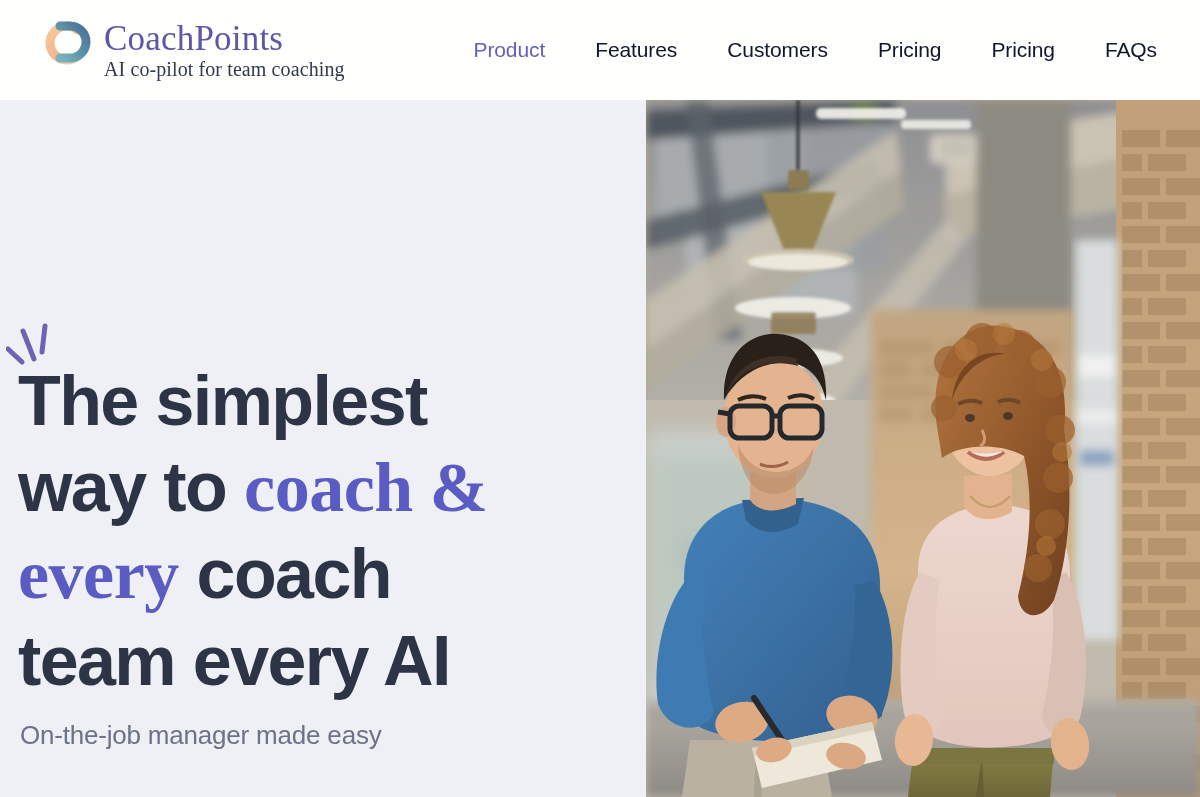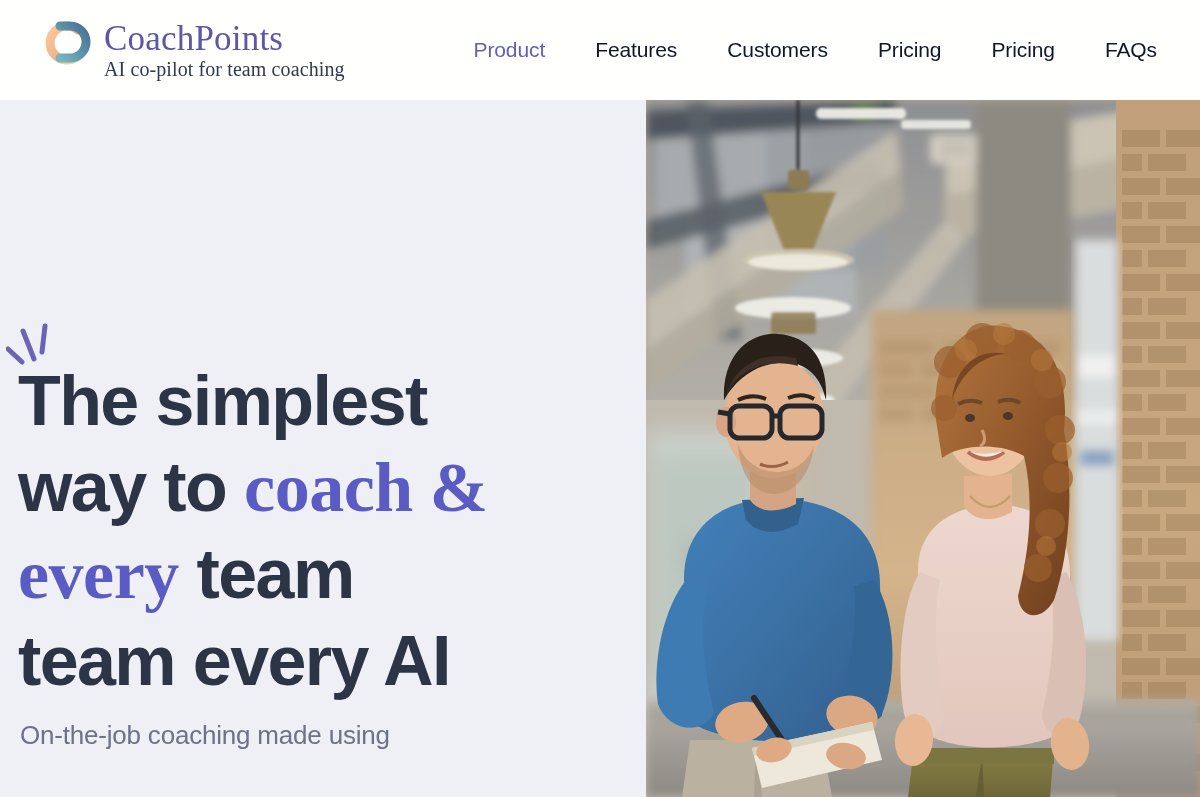--- a/index.html
+++ b/index.html
@@ -158,26 +158,26 @@
           <line x1="2" y1="31" x2="16" y2="44"></line>
           <line x1="17" y1="13" x2="28" y2="41"></line>
           <line x1="39" y1="8" x2="36" y2="34"></line>
         </g>
       </svg>
     </div>
 
     <h1 class="headline">
       <span>The simplest</span><br>
       <span>way to </span><span class="em">coach &amp;</span><br>
-      <span class="em">every</span><span> team</span><br>
+      <span class="em">every</span><span> coach</span><br>
       <span>team every AI</span>
     </h1>
 
     <p class="subhead">
-      <span>On-the-job coaching made using</span><br>
+      <span>On-the-job manager made easy</span><br>
     </p>
 
   </section>
 
   <figure class="hero-photo">
     <svg class="photo-svg" viewBox="0 0 554 697" preserveAspectRatio="xMidYMid slice" aria-hidden="true">
       <defs>
         <linearGradient id="ceil" x1="0" y1="0" x2="0" y2="1">
           <stop offset="0%" stop-color="#8f9196"></stop>
           <stop offset="100%" stop-color="#b8b6ad"></stop>

